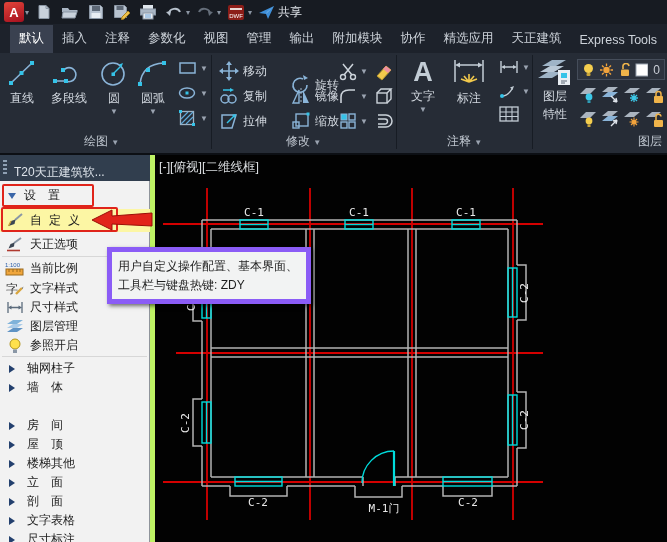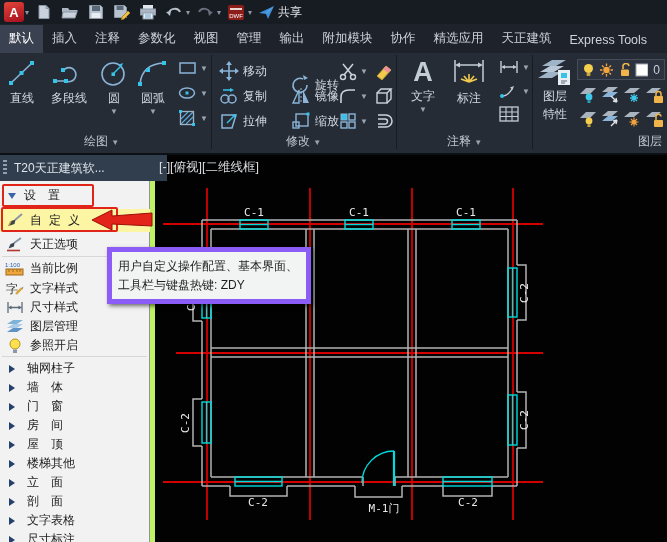--- a/index.html
+++ b/index.html
@@ -9,21 +9,21 @@
 
   
   .titlebar { position:absolute; left:0; top:0; width:667px; height:24px; background:#171b22; display:flex; align-items:center; gap:4px; padding-left:4px; }
   .applogo { width:20px; height:20px; border-radius:3px; background:linear-gradient(160deg,#e2453a,#a50f1e); color:#fff; font-weight:bold; font-size:13px; display:flex; align-items:center; justify-content:center; }
   .tb-ic { width:22px; height:20px; display:flex; align-items:center; justify-content:center; }
   .tb-caret { color:#8b95a3; font-size:8px; margin-left:-3px; }
   .win-title { position:absolute; left:472px; top:0; height:24px; display:flex; align-items:center; color:#fdba74; font-size:10px;margin-top:32px; }
   .share-wrap { display:flex; align-items:center; gap:3px; color:#dfe3e8; font-size:12px; margin-left:2px; }
 
   
-  .tabbar { position:absolute; left:0; top:24px; width:667px; height:29px; background:#1d222b; display:flex; align-items:flex-end; padding-left:0; }
+  .tabbar { position:absolute; left:0; top:24px; width:667px; height:29px; background:#1d222b; display:flex; align-items:flex-end; padding-left:10px; }
   .rtab { padding:5px 9px 6px 9px; font-size:12.5px; color:#cdd3da; white-space:nowrap; }
   .rtab.active { background:#3a4150; color:#ffffff; }
 
   
   .ribbon { position:absolute; left:0; top:53px; width:667px; height:102px; background:#262c36; border-bottom:2px solid #0c0f14; }
   .psep { position:absolute; top:2px; width:1px; height:94px; background:#171c24; }
   .plabel { position:absolute; bottom:3px; font-size:12px; color:#bfc6cf; white-space:nowrap; }
   .caret { font-size:8px; color:#9aa3b0; }
   .bigbtn { position:absolute; top:4px; text-align:center; color:#d3d9e0; font-size:12px; }
   .bigbtn .lbl { margin-top:1px; }
@@ -31,21 +31,21 @@
   .smbtn { position:absolute; display:flex; align-items:center; gap:2px; }
   svg { display:block; }
 
   
   .lstate { position:absolute; left:577px; top:6px; width:88px; height:21px; background:#2d333e; border:1px solid #454d5a; display:flex; align-items:center; gap:5px; padding:0 4px; }
   .lzero { color:#c9ced6; font-size:12px; }
   .lgrid-ic { position:absolute; }
 
   
   .sidebar { position:absolute; left:0; top:155px; width:150px; height:387px; background:#f2f2f2; border-right:1px solid #8f949b; }
-  .sb-head { position:absolute; left:0; top:0; width:167px; height:26px; background:#313e4e; color:#dde3ea; font-size:12px; display:flex; align-items:center; padding-left:14px; }
+  .sb-head { position:absolute; left:0; top:0; width:150px; height:26px; background:#313e4e; color:#dde3ea; font-size:12px; display:flex; align-items:flex-end; padding-left:14px; }
   .sb-grip { position:absolute; left:3px; top:5px; width:4px; height:16px; background:repeating-linear-gradient(to bottom,#8ea0b4 0 2px,transparent 2px 4px); }
   .sb-row { position:absolute; left:0; width:150px; height:19px; display:flex; align-items:center; font-size:12px; color:#1c1c1c; }
   .sb-row .ic { width:22px; margin-left:4px; display:flex; justify-content:center; }
   .tri-r { width:0; height:0; border-left:6px solid #23406e; border-top:4px solid transparent; border-bottom:4px solid transparent; margin-left:9px; }
   .tri-d { width:0; height:0; border-top:6px solid #3a66a8; border-left:4px solid transparent; border-right:4px solid transparent; margin-left:8px; }
   .grp-lbl { margin-left:12px; }
   .hl-row { background:#fcf6a4; }
   .sb-sep { position:absolute; left:2px; width:145px; height:1px; background:#d7d7d7; }
 
   
@@ -593,24 +593,20 @@
     <div class="sb-sep" style="top:201px;"></div>
 
     <div class="sb-row" style="top:204px;">
         <div class="tri-r"></div>
         <span class="grp-lbl">轴网柱子</span>
       </div>
     <div class="sb-row" style="top:223px;">
         <div class="tri-r"></div>
         <span class="grp-lbl">墙　体</span>
       </div>
-    <div class="sb-row" style="top:242px;">
-        <div class="tri-r"></div>
-        <span class="grp-lbl">门　窗</span>
-      </div>
     <div class="sb-row" style="top:261px;">
         <div class="tri-r"></div>
         <span class="grp-lbl">房　间</span>
       </div>
     <div class="sb-row" style="top:280px;">
         <div class="tri-r"></div>
         <span class="grp-lbl">屋　顶</span>
       </div>
     <div class="sb-row" style="top:299px;">
         <div class="tri-r"></div>

